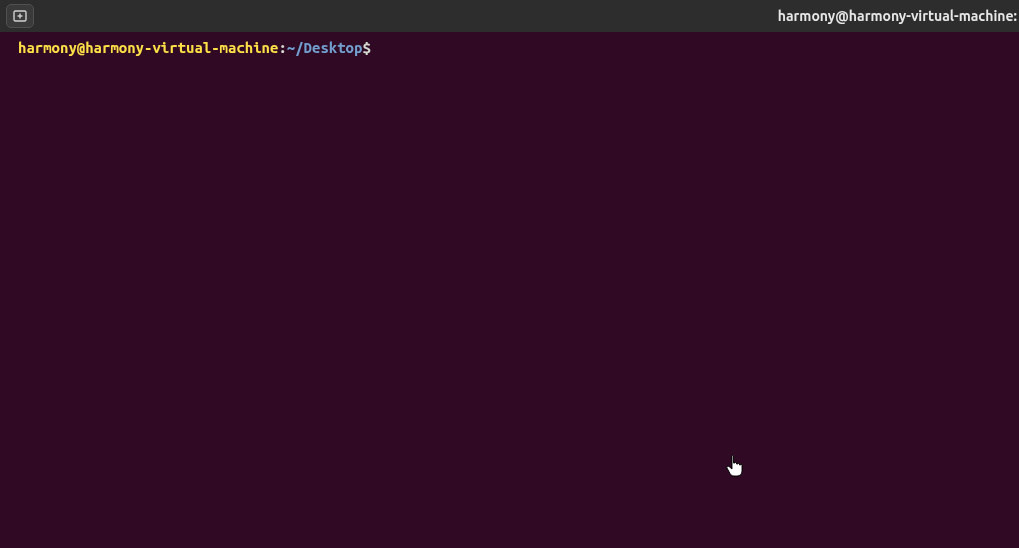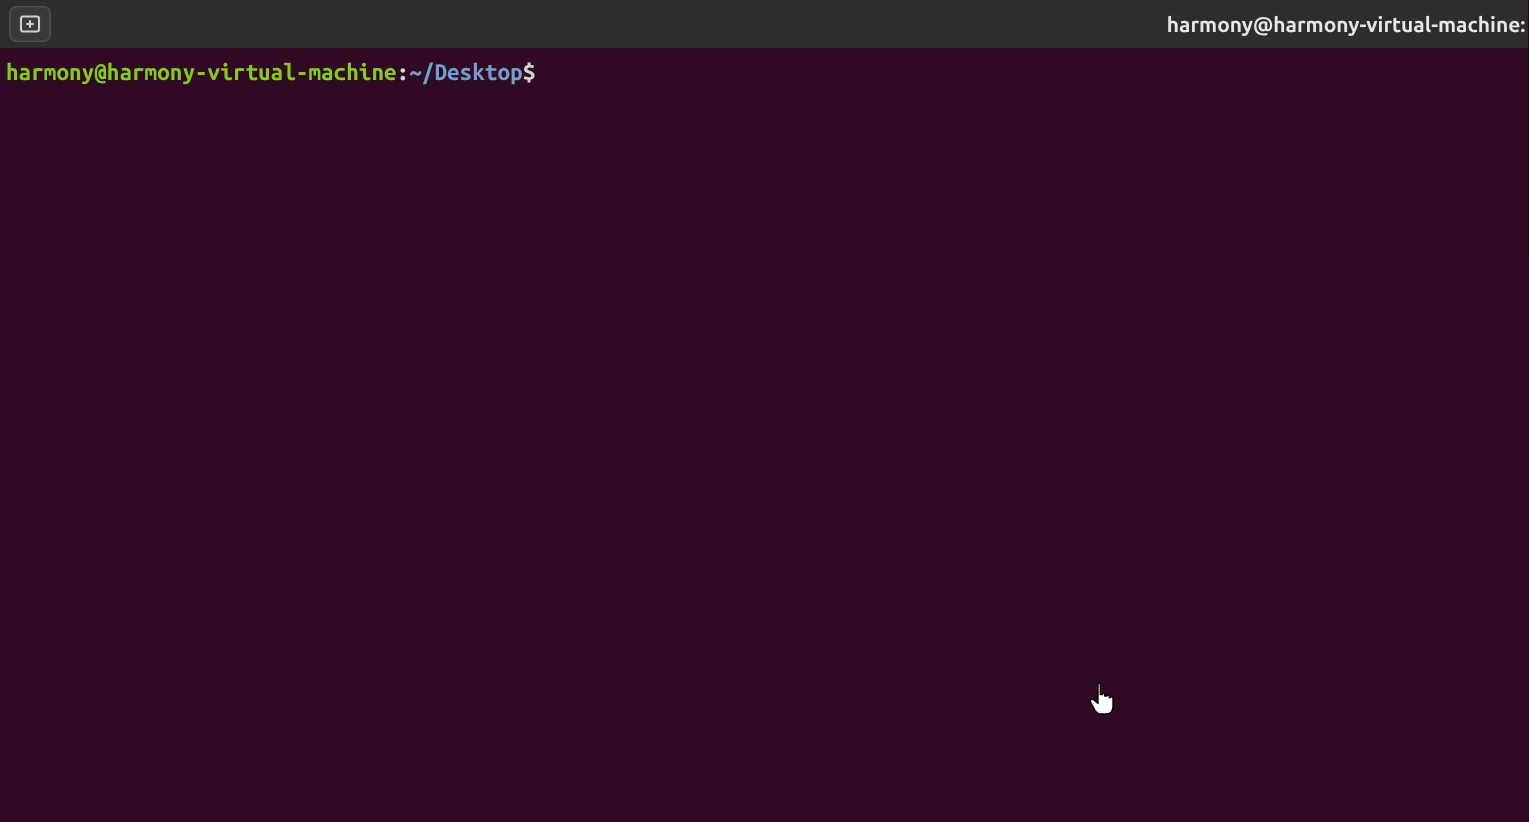--- a/index.html
+++ b/index.html
@@ -62,21 +62,22 @@
       line-height: 1.3;
       position: relative;
       font-weight: bold;
     }
     .prompt-line {
       display: flex;
       flex-wrap: nowrap;
       white-space: pre;
     }
     .prompt-user {
-      color: #84cc16;
+      color: #fde047;
+      margin-left: 14px;
     }
     .prompt-colon {
       color: #d3d7cf;
     }
     .prompt-path {
       color: #729fcf;
       text-align: right;
     }
     .prompt-dollar {
       color: #d3d7cf;

